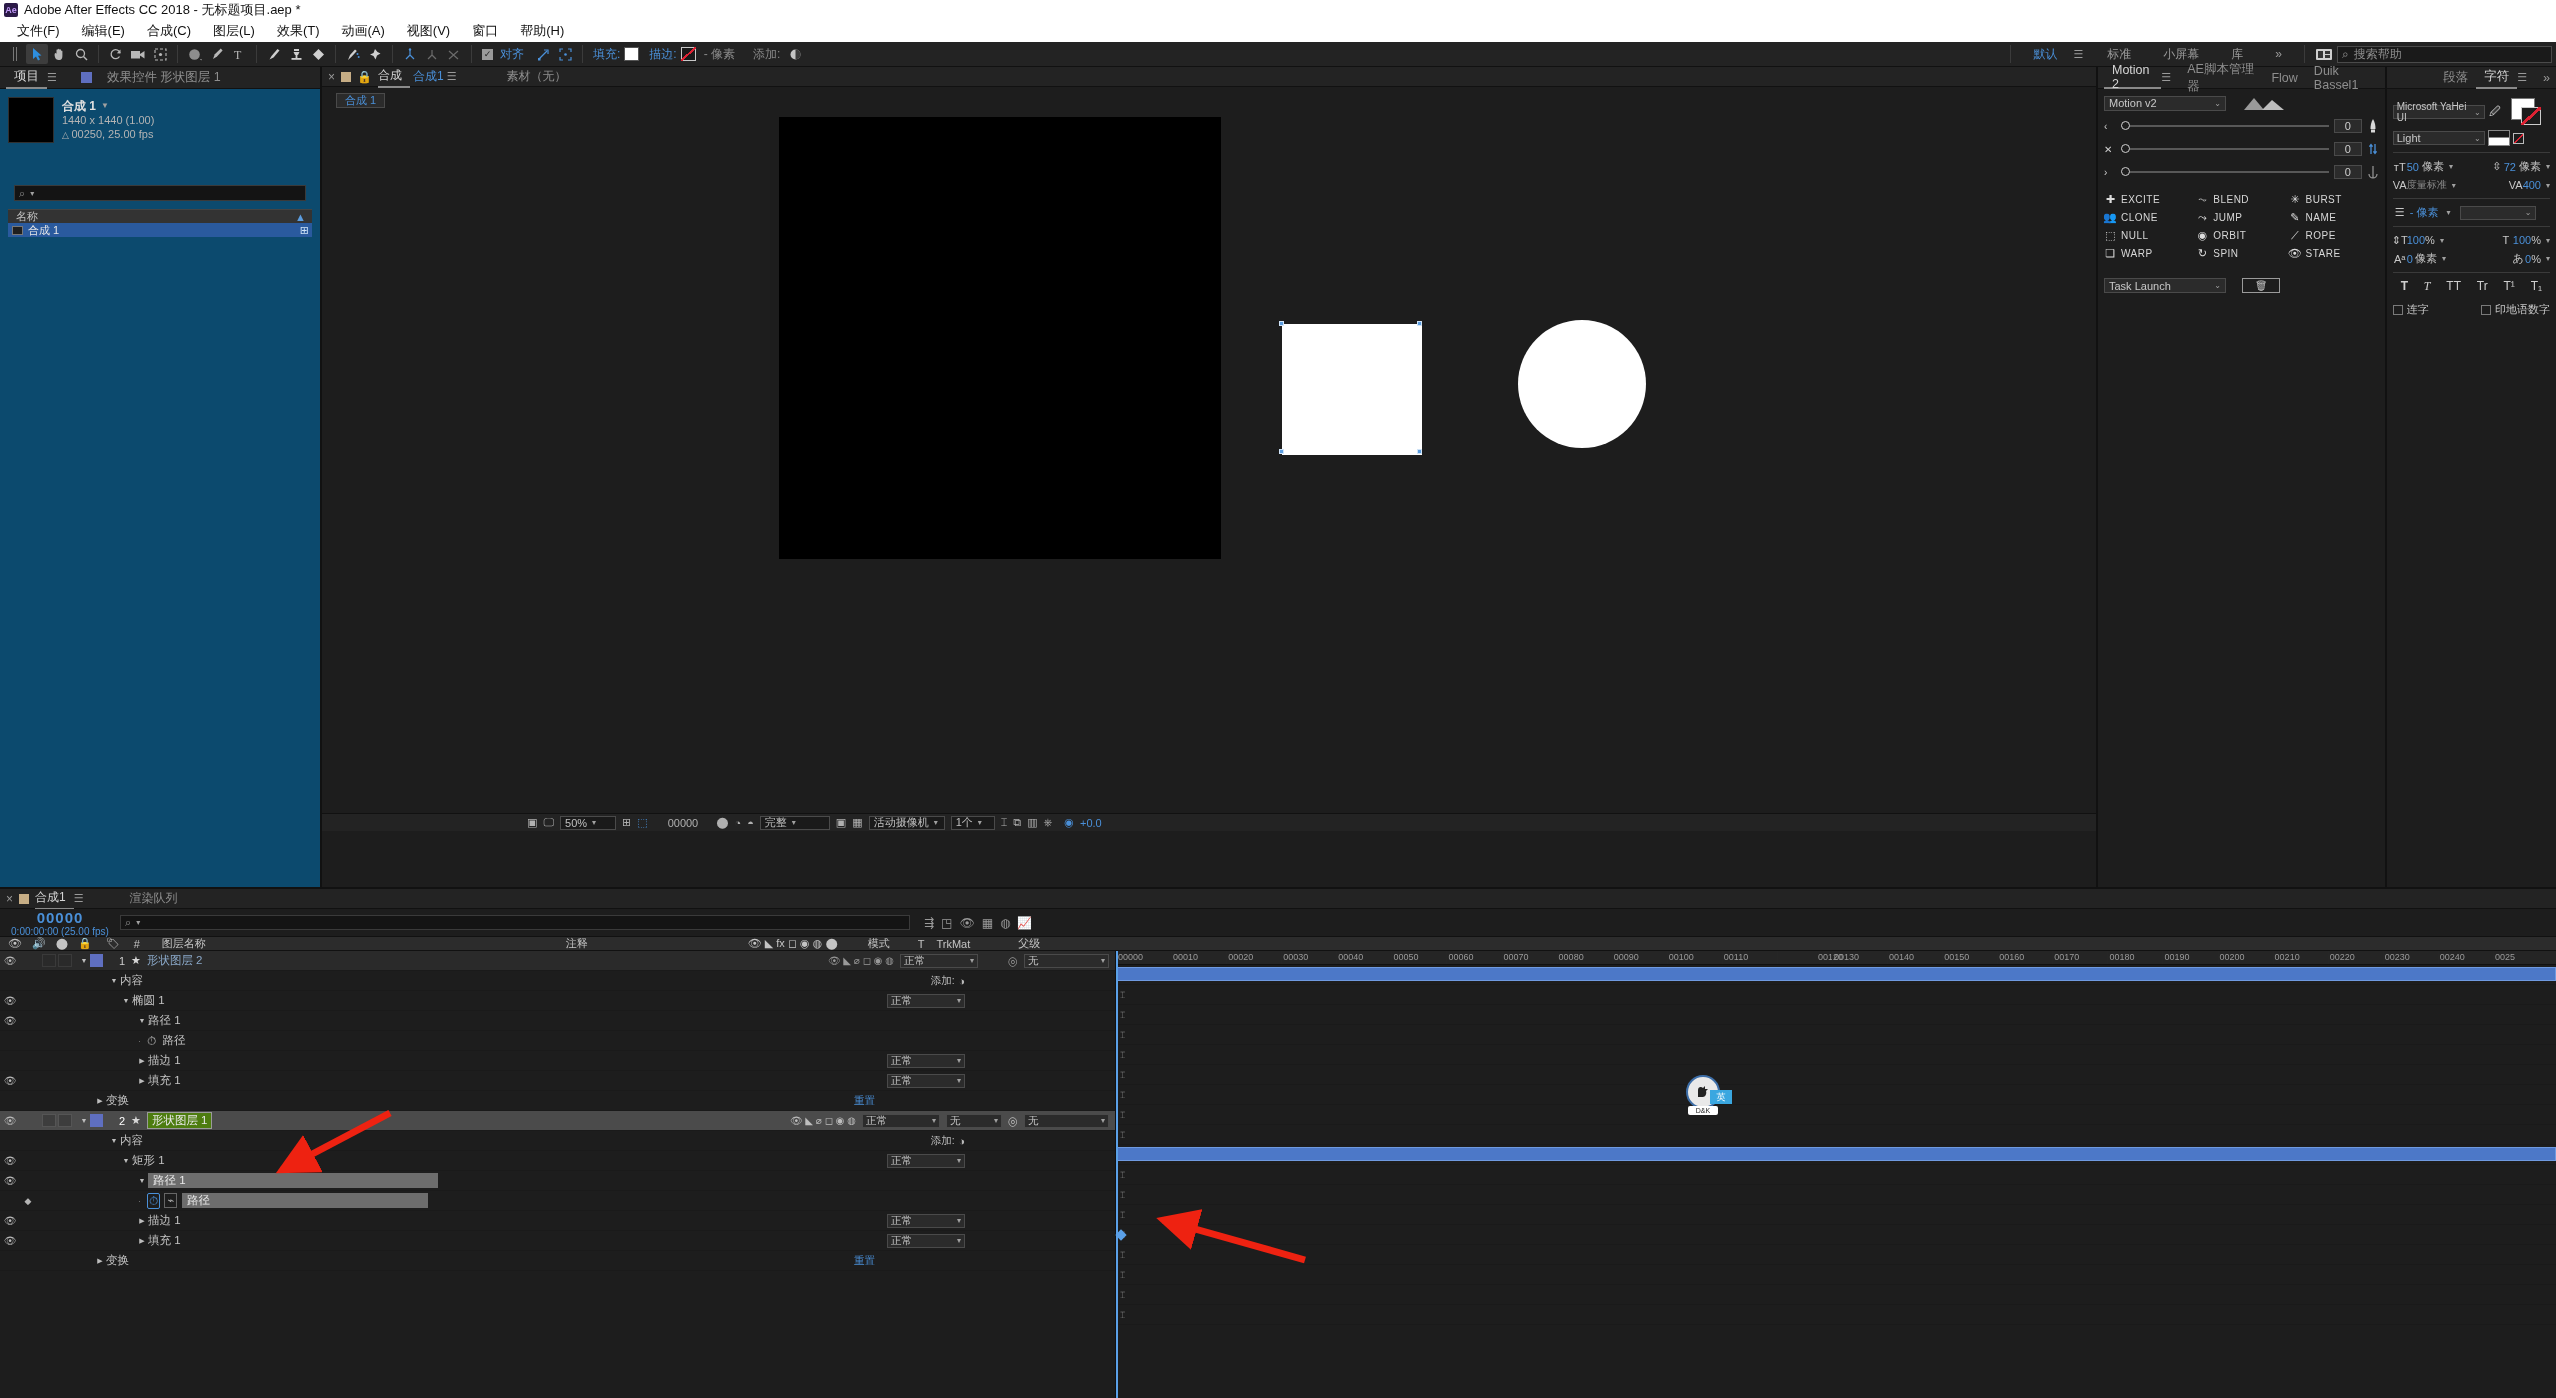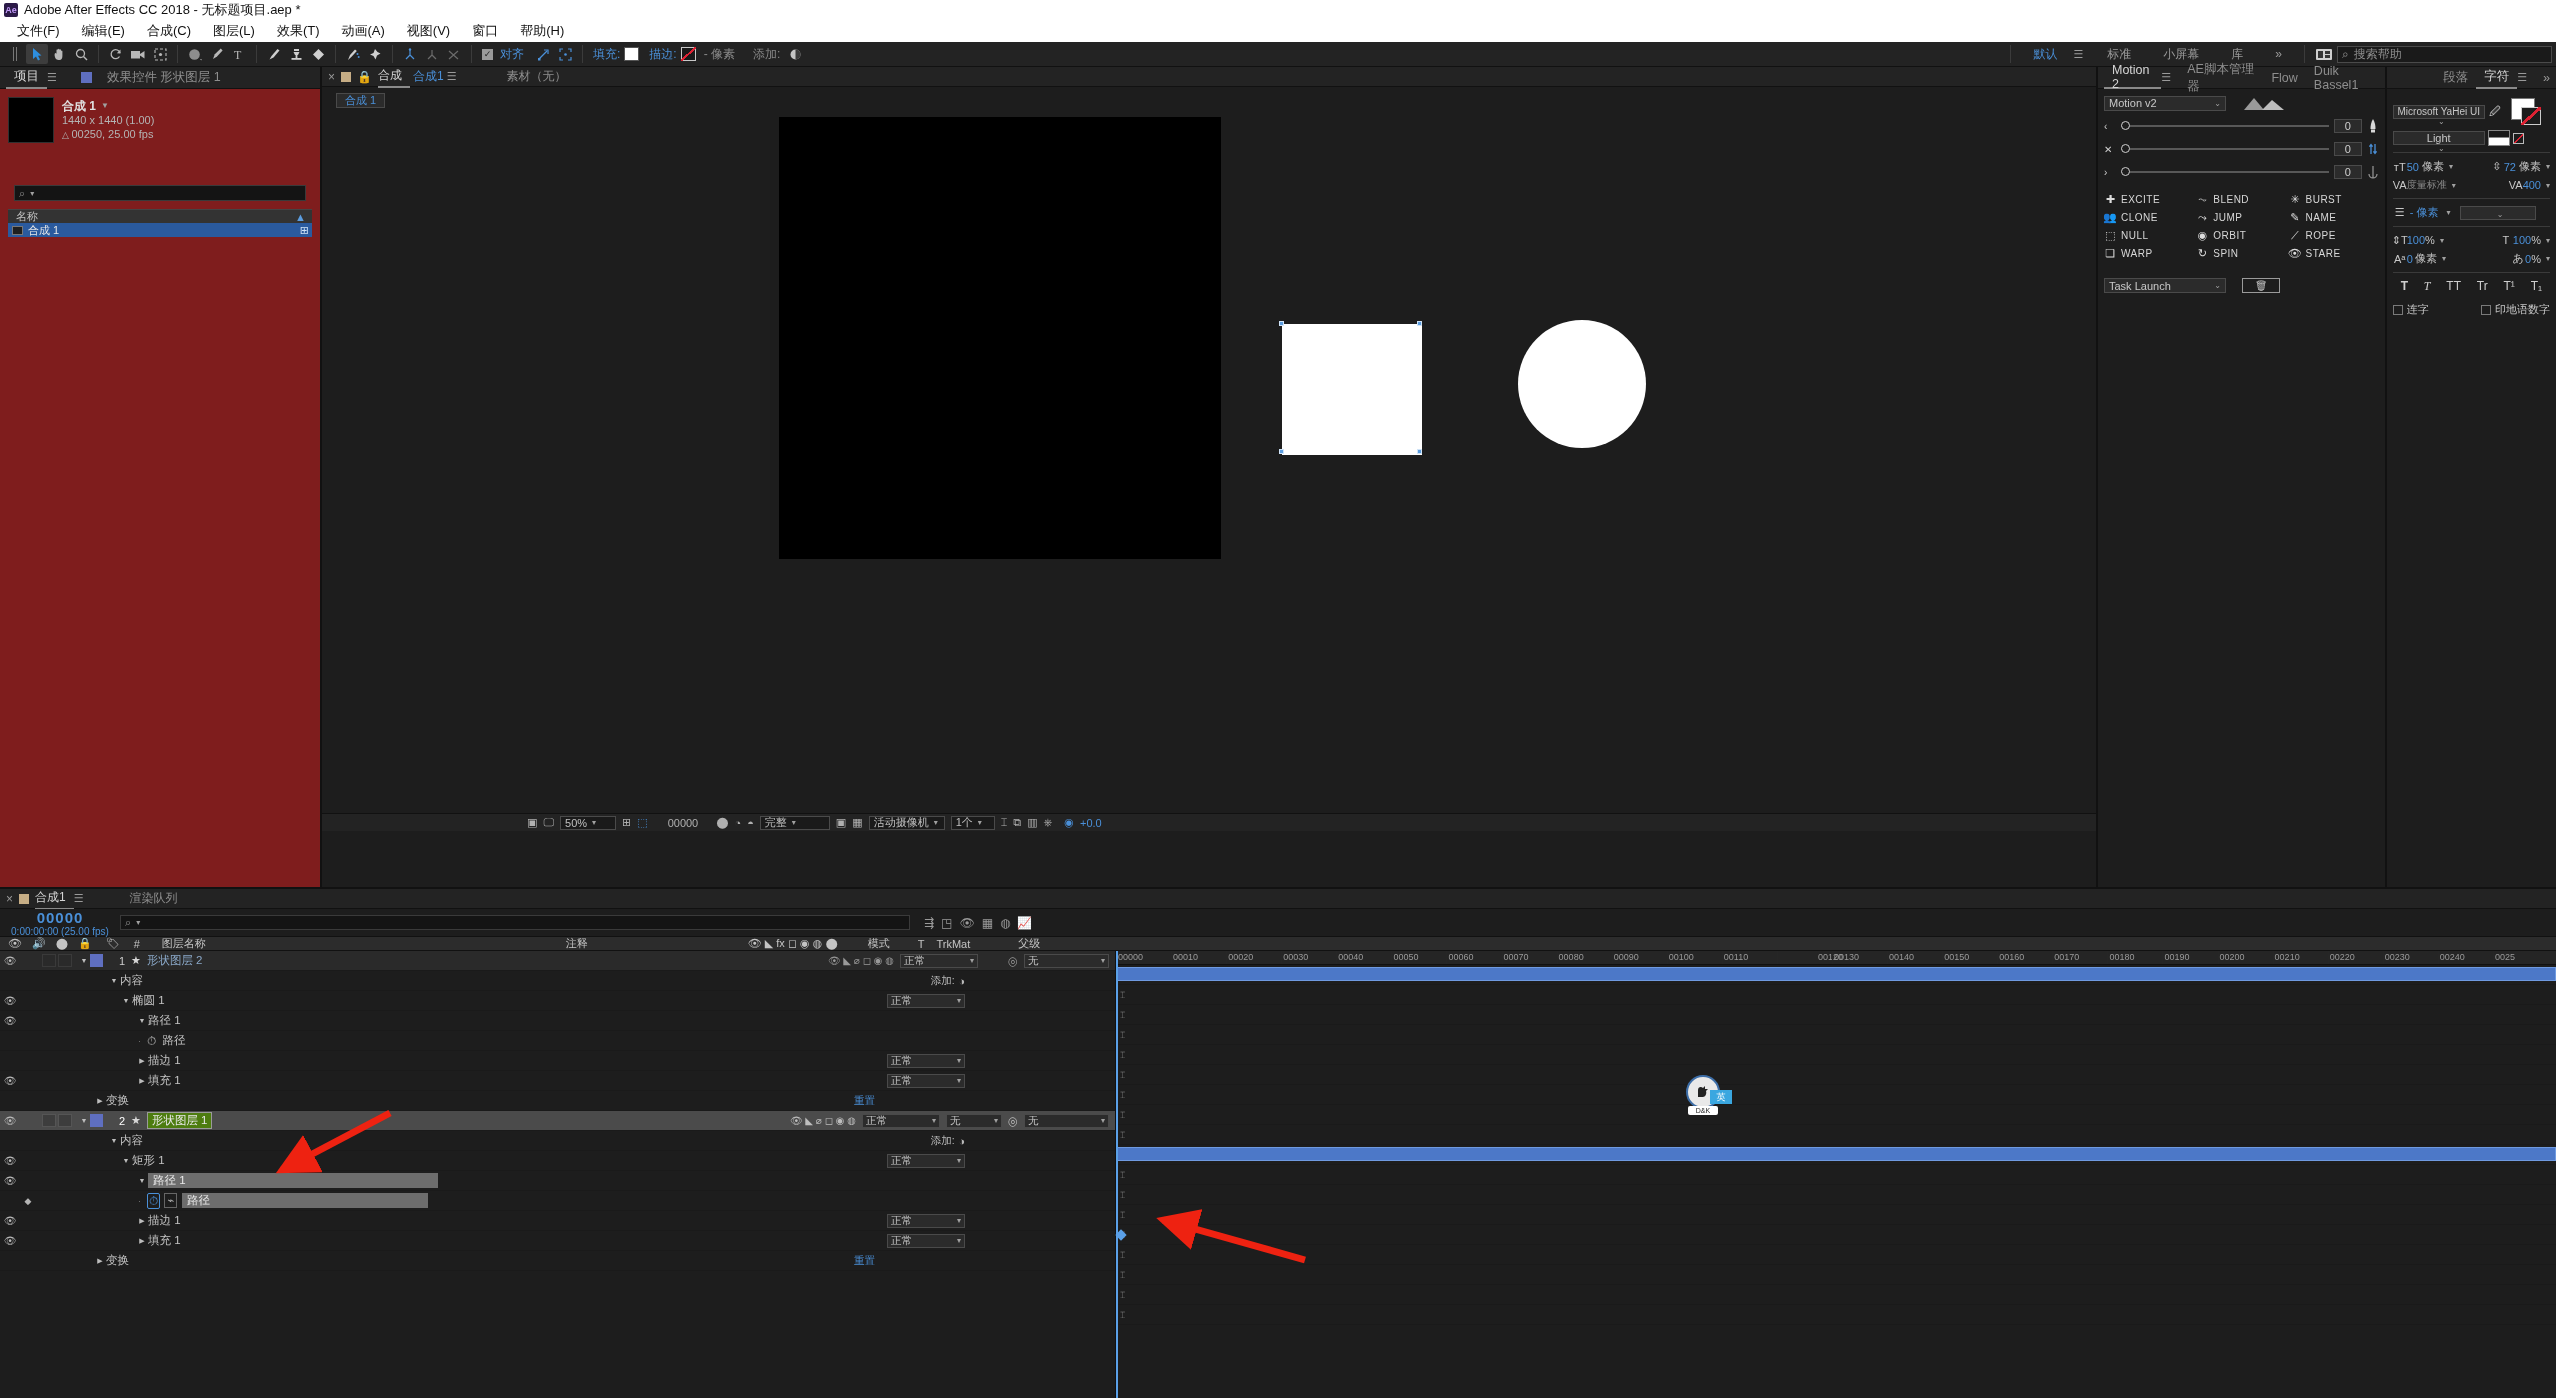--- a/index.html
+++ b/index.html
@@ -38,21 +38,21 @@
      background:linear-gradient(to bottom right,transparent 45%,#d23 45%,#d23 55%,transparent 55%);}
   .chk { width:11px;height:11px;background:#9a9a9a;color:#222;font-size:9px;display:flex;
          align-items:center;justify-content:center;margin-right:3px;}
   .ws { color:#9a9a9a; font-size:12px; padding:0 16px; }
   .ws.act { color:#4a90d9; }
   #searchhelp { width:215px;height:17px;background:#1a1a1a;border:1px solid #4a4a4a;
                 display:flex;align-items:center;padding-left:4px;color:#8d8d8d;font-size:12px;}
 
   
   #main { display:flex; height:820px; }
-  #leftcol { width:322px; background:#7f1d1d; border-right:2px solid #111; }
+  #leftcol { width:322px; background:#0c4a6e; border-right:2px solid #111; }
   #centercol { flex:1; background:#1d1d1d; }
   #rightcol { width:460px; background:#1d1d1d; border-left:2px solid #111;display:flex;}
 
   .paneltabs { height:22px; background:#232323; display:flex; align-items:center;
                border-bottom:1px solid #111; padding-left:6px; font-size:12.5px; }
   .ptab { color:#8e8e8e; padding:0 8px; height:22px; display:flex; align-items:center; }
   .ptab.act { color:#d6d6d6; border-bottom:2px solid #8a8a8a; }
   .ptab.blue { color:#4a90d9; }
   .hamb { color:#9a9a9a; font-size:11px; margin-right:8px;}
 
@@ -101,21 +101,21 @@
   .numbox { width:28px;height:14px;background:#2b2b2b;border:1px solid #4a4a4a;
             color:#cfcfcf;font-size:11px;display:flex;align-items:center;justify-content:center;}
   .mgrid { display:grid; grid-template-columns:1fr 1fr 1fr; gap:4px 2px; margin-top:12px; }
   .mbtn { display:flex;align-items:center;gap:4px;font-size:10px;color:#d8d8d8;
           letter-spacing:.5px;height:14px;}
   .mbtn .gi { width:13px;height:13px;display:flex;align-items:center;justify-content:center;
               font-size:11px;color:#dcdcdc;}
   
   .cp-row { display:flex;align-items:center;gap:3px;margin-top:4px; }
   .cp-field { height:14px;background:#2b2b2b;border:1px solid #4a4a4a;display:flex;
-              align-items:center;justify-content:space-between;padding:0 3px;font-size:11px;flex-direction:column;}
+              align-items:center;justify-content:space-between;padding:0 3px;font-size:11px;}
   .cp-num { color:#4a90d9; font-size:11px; }
   .cp-unit { color:#c4c4c4; font-size:11px; }
   .cp-ic { width:14px;height:14px;display:flex;align-items:center;justify-content:center;
            color:#c9c9c9;font-size:11px;}
   .cp-div { height:1px;background:#3a3a3a;margin:6px 0; }
   .cp-style { display:flex;justify-content:space-around;margin-top:6px;font-size:12px;color:#cfcfcf;}
   .cbox { width:10px;height:10px;border:1px solid #7a7a7a;margin-right:4px;display:inline-block;}
 
   
   #timeline { height:530px; background:#1d1d1d; border-top:2px solid #111; display:flex;

